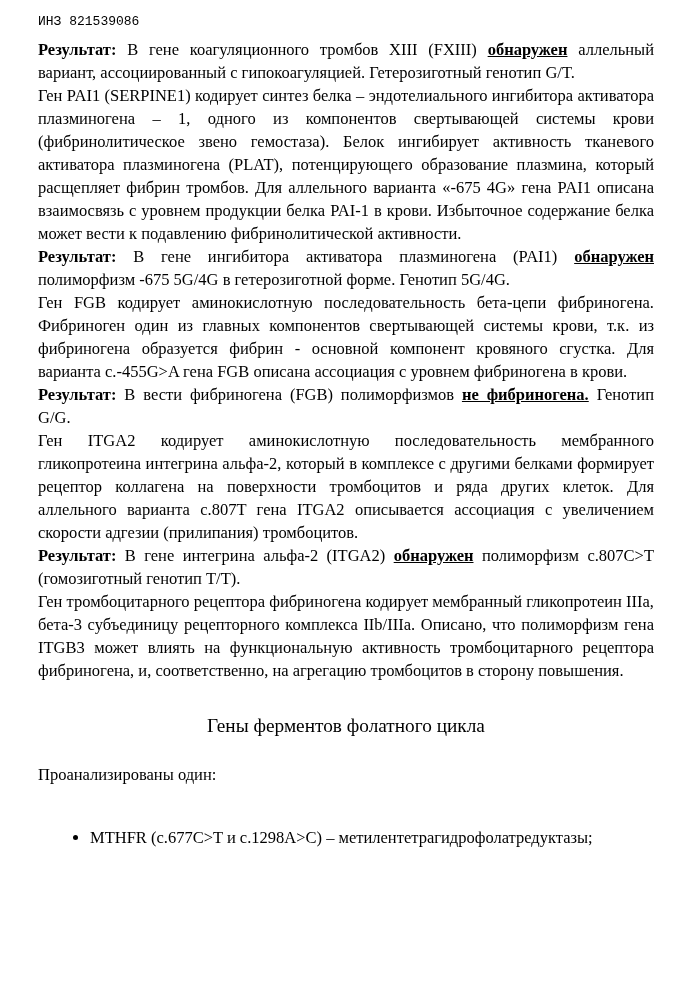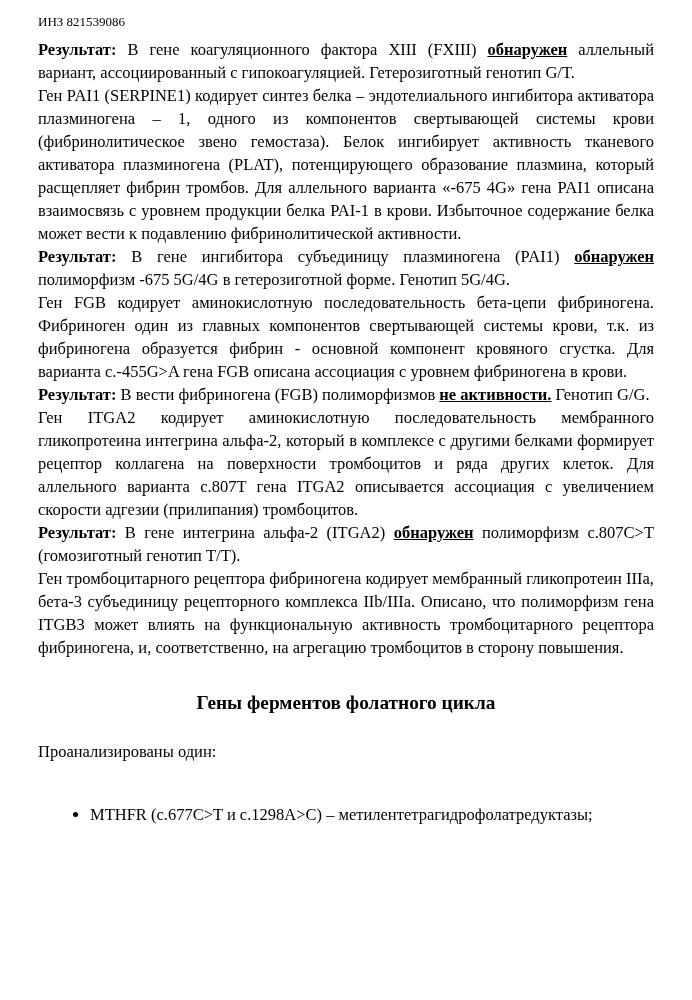--- a/index.html
+++ b/index.html
@@ -14,60 +14,61 @@
     font-family: "Liberation Serif", "DejaVu Serif", serif;
     font-size: 16.5px;
     line-height: 23px;
     color: #000000;
     overflow: hidden;
   }
   .inz {
     font-size: 13px;
     line-height: 16px;
     margin: 0 0 8px 0;
+    font-family: Liberation Mono, monospace;
   }
   .section { }
   .section.first { margin-top: 4px; }
   .para {
     margin: 0;
     text-align: justify;
     text-justify: inter-word;
   }
   .b { font-weight: bold; }
   .u { text-decoration: underline; }
   .heading {
     margin: 32px 0 0 0;
     text-align: center;
-    font-weight: bold;
+    font-weight: normal;
   }
   .analyzed { margin: 26px 0 0 0; text-align: left; }
   ul.genes {
     margin: 2px 0 0 0;
     padding: 0 0 0 52px;
     list-style-type: disc;
   }
   ul.genes li { text-align: justify; margin-top: 40px; }
 </style>
 </head>
 <body>
 
 <div class="page">
   <p class="inz">ИНЗ 821539086</p>
 
   <div>
       <div class="section first">
-        <p class="para"><span class="b">Результат:</span><span> В гене коагуляционного фактора XIII (FXIII) </span><span class="b u">обнаружен</span><span> аллельный вариант, ассоциированный с гипокоагуляцией. Гетерозиготный генотип G/T.</span></p>
+        <p class="para"><span class="b">Результат:</span><span> В гене коагуляционного тромбов XIII (FXIII) </span><span class="b u">обнаружен</span><span> аллельный вариант, ассоциированный с гипокоагуляцией. Гетерозиготный генотип G/T.</span></p>
       </div>
       <div class="section">
         <p class="para"><span>Ген PAI1 (SERPINE1) кодирует синтез белка – эндотелиального ингибитора активатора плазминогена – 1, одного из компонентов свертывающей системы крови (фибринолитическое звено гемостаза). Белок ингибирует активность тканевого активатора плазминогена (PLAT), потенцирующего образование плазмина, который расщепляет фибрин тромбов. Для аллельного варианта «-675 4G» гена PAI1 описана взаимосвязь с уровнем продукции белка PAI-1 в крови. Избыточное содержание белка может вести к подавлению фибринолитической активности.</span></p>
-        <p class="para"><span class="b">Результат:</span><span> В гене ингибитора субъединицу плазминогена (PAI1) </span><span class="b u">обнаружен</span><span> полиморфизм -675 5G/4G в гетерозиготной форме. Генотип 5G/4G.</span></p>
+        <p class="para"><span class="b">Результат:</span><span> В гене ингибитора активатора плазминогена (PAI1) </span><span class="b u">обнаружен</span><span> полиморфизм -675 5G/4G в гетерозиготной форме. Генотип 5G/4G.</span></p>
       </div>
       <div class="section">
         <p class="para"><span>Ген FGB кодирует аминокислотную последовательность бета-цепи фибриногена. Фибриноген один из главных компонентов свертывающей системы крови, т.к. из фибриногена образуется фибрин - основной компонент кровяного сгустка. Для варианта c.-455G&gt;A гена FGB описана ассоциация с уровнем фибриногена в крови.</span></p>
-        <p class="para"><span class="b">Результат:</span><span> В вести фибриногена (FGB) полиморфизмов </span><span class="b u">не активности.</span><span> Генотип G/G.</span></p>
+        <p class="para"><span class="b">Результат:</span><span> В вести фибриногена (FGB) полиморфизмов </span><span class="b u">не фибриногена.</span><span> Генотип G/G.</span></p>
       </div>
       <div class="section">
         <p class="para"><span>Ген ITGA2 кодирует аминокислотную последовательность мембранного гликопротеина интегрина альфа-2, который в комплексе с другими белками формирует рецептор коллагена на поверхности тромбоцитов и ряда других клеток. Для аллельного варианта c.807T гена ITGA2 описывается ассоциация с увеличением скорости адгезии (прилипания) тромбоцитов.</span></p>
         <p class="para"><span class="b">Результат:</span><span> В гене интегрина альфа-2 (ITGA2) </span><span class="b u">обнаружен</span><span> полиморфизм c.807C&gt;T (гомозиготный генотип T/T).</span></p>
       </div>
       <div class="section">
         <p class="para"><span>Ген тромбоцитарного рецептора фибриногена кодирует мембранный гликопротеин IIIa, бета-3 субъединицу рецепторного комплекса IIb/IIIa. Описано, что полиморфизм гена ITGB3 может влиять на функциональную активность тромбоцитарного рецептора фибриногена, и, соответственно, на агрегацию тромбоцитов в сторону повышения.</span></p>
       </div>
     </div>
 

